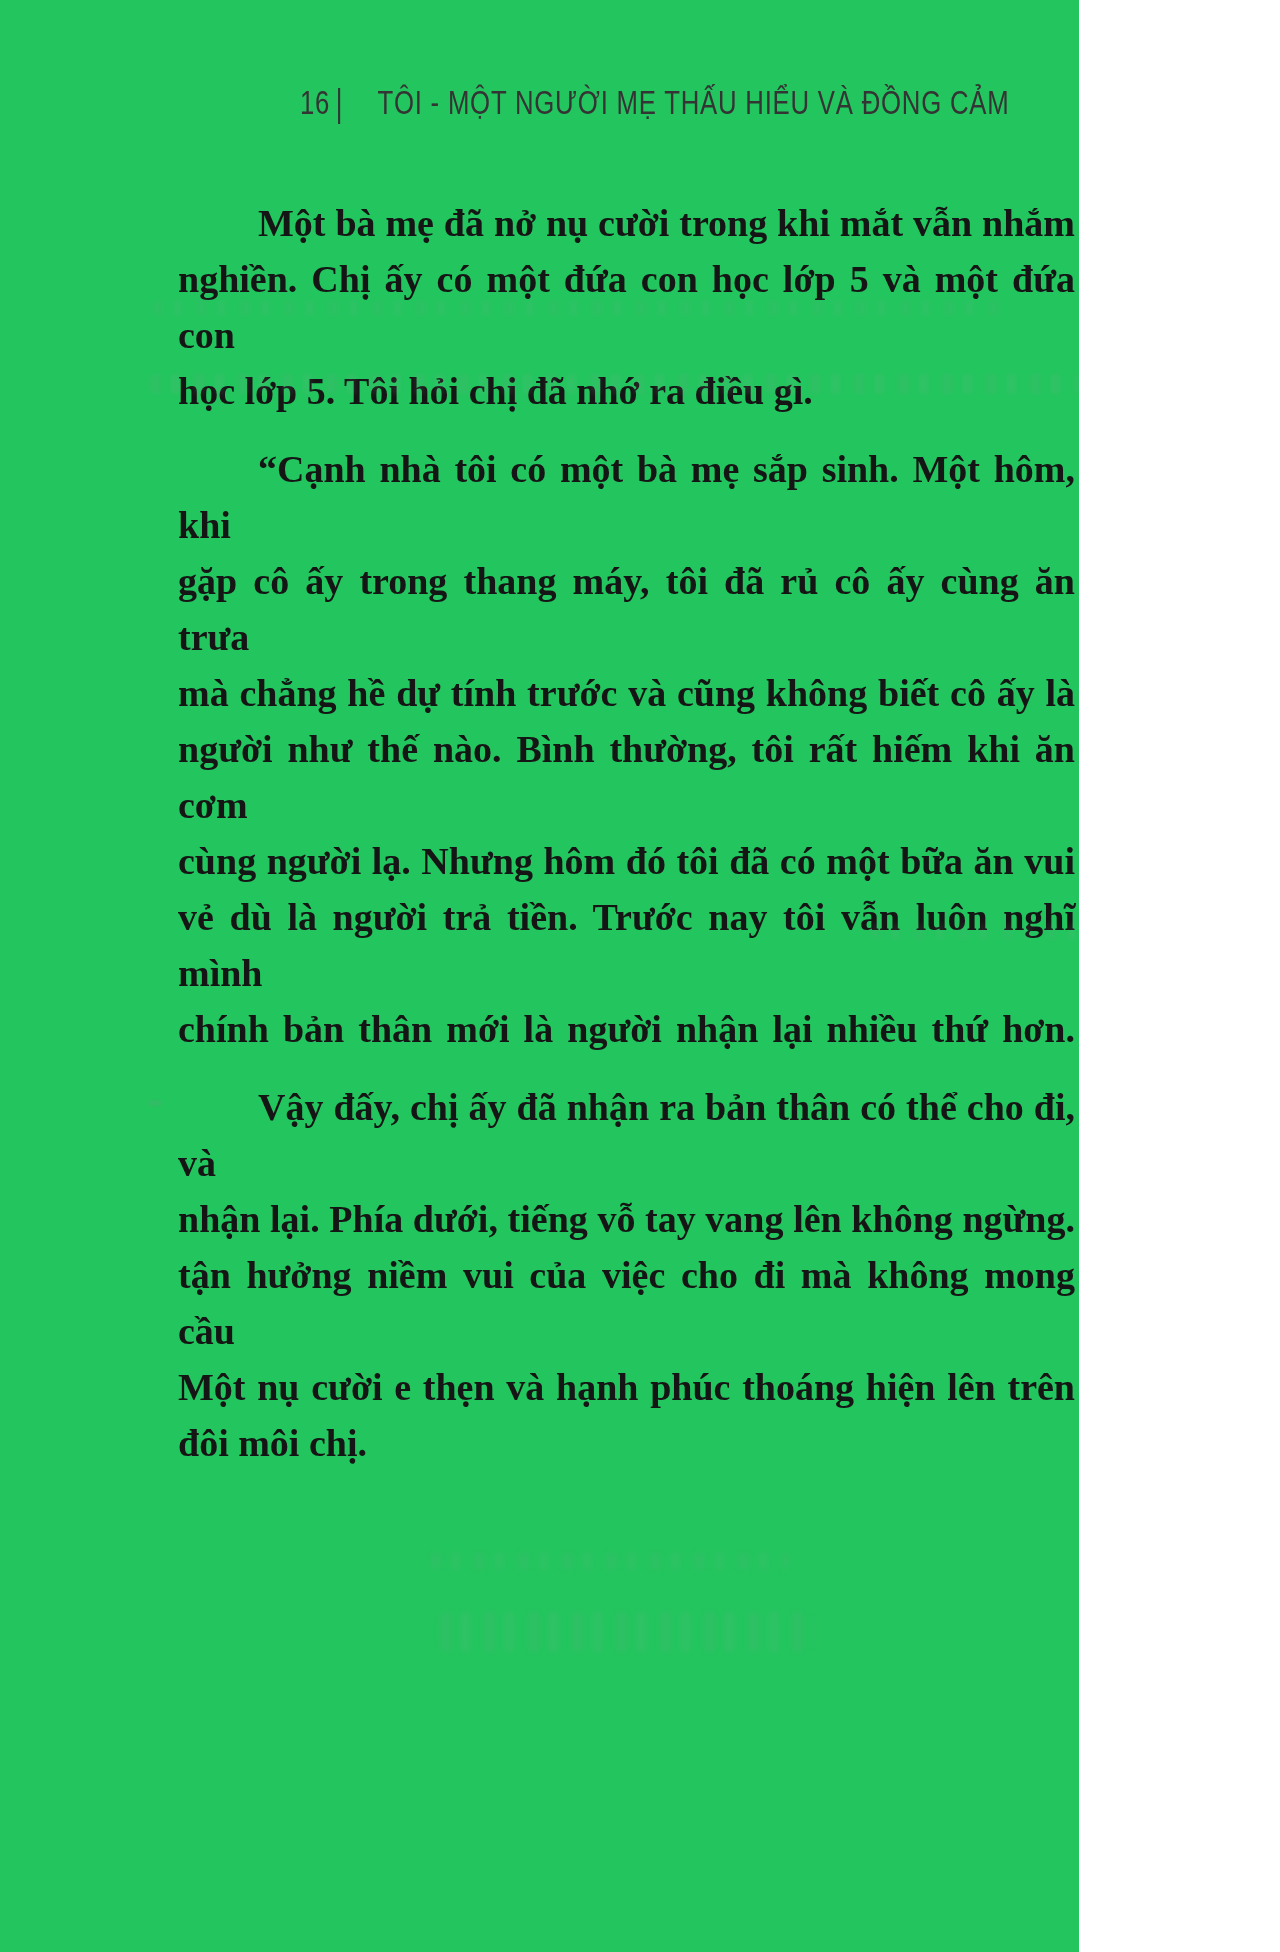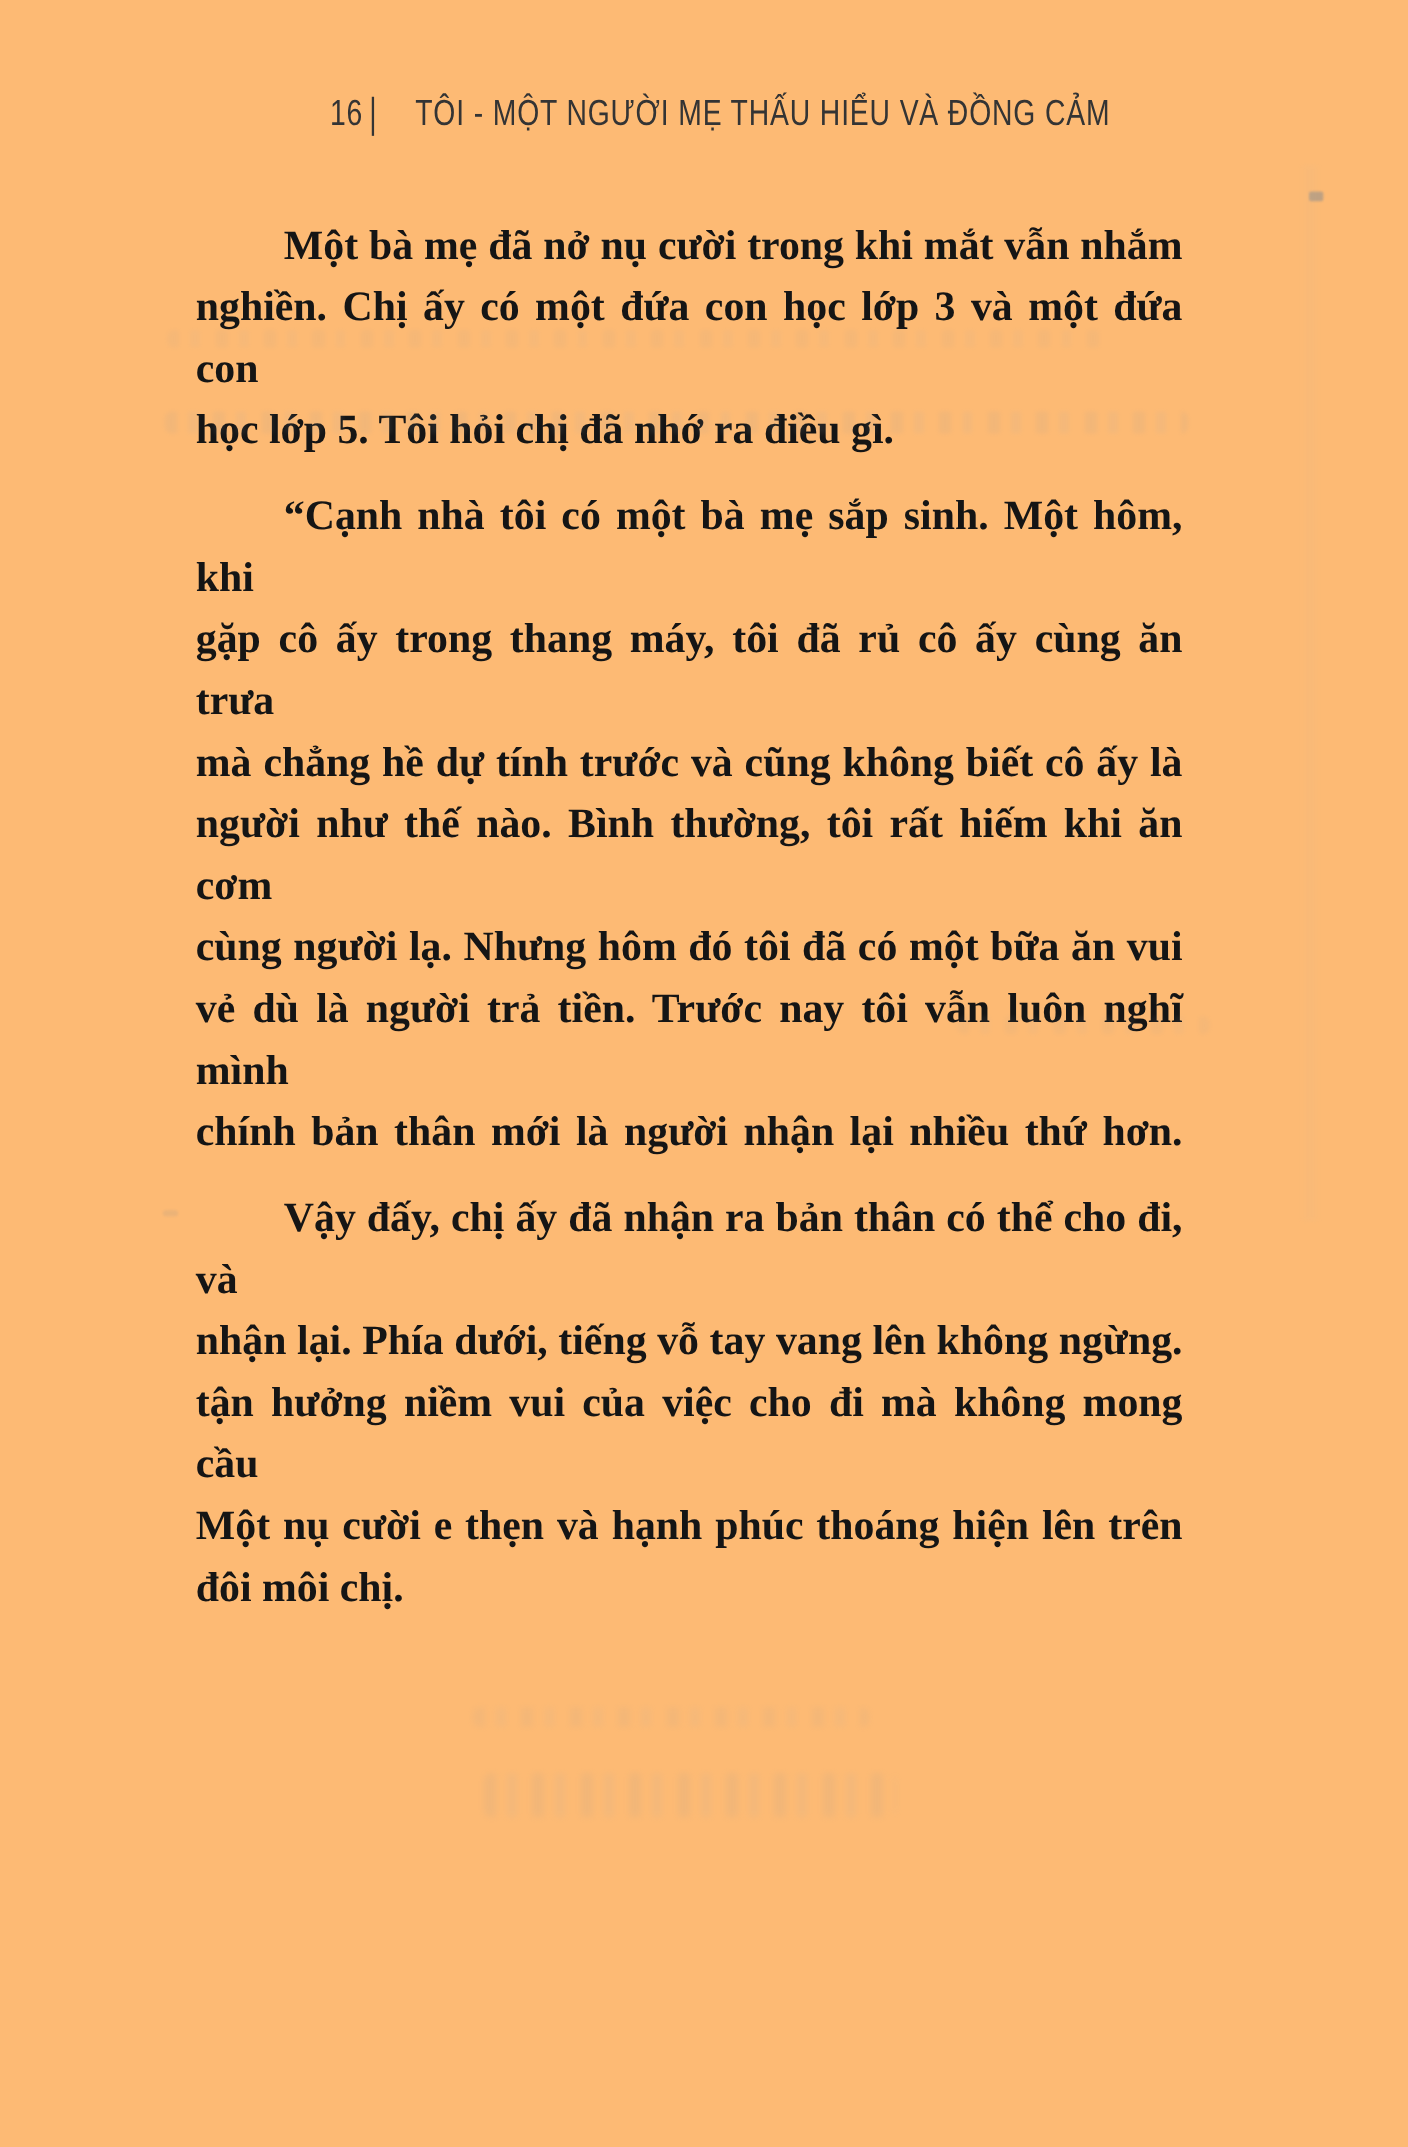--- a/index.html
+++ b/index.html
@@ -2,23 +2,23 @@
 <html lang="vi"><head>
 <meta charset="utf-8">
 <style>
   html, body {
     margin: 0;
     padding: 0;
     background: #ffffff;
   }
   .page {
     position: relative;
-    width: 1280px;
+    width: 1079px;
     height: 1952px;
-    background: #fdba74;
+    background: #22c55e;
     overflow: hidden;
     font-family: "Liberation Serif", serif;
   }
 
   
   .running-head {
     position: absolute;
     top: 84px;
     left: 300px;
     white-space: nowrap;
@@ -101,21 +101,21 @@
 
   <div class="running-head">
     <span class="pgnum">16</span>
     <span class="divider">|</span>
     <span class="title">TÔI - MỘT NGƯỜI MẸ THẤU HIỂU VÀ ĐỒNG CẢM</span>
   </div>
 
   <main class="body-text" id="body-text">
       <div class="para">
         <div class="line first">Một bà mẹ đã nở nụ cười trong khi mắt vẫn nhắm</div>
-        <div class="line">nghiền. Chị ấy có một đứa con học lớp 3 và một đứa con</div>
+        <div class="line">nghiền. Chị ấy có một đứa con học lớp 5 và một đứa con</div>
         <div class="line final">học lớp 5. Tôi hỏi chị đã nhớ ra điều gì.</div>
       </div>
       <div class="para">
         <div class="line first">“Cạnh nhà tôi có một bà mẹ sắp sinh. Một hôm, khi</div>
         <div class="line">gặp cô ấy trong thang máy, tôi đã rủ cô ấy cùng ăn trưa</div>
         <div class="line">mà chẳng hề dự tính trước và cũng không biết cô ấy là</div>
         <div class="line">người như thế nào. Bình thường, tôi rất hiếm khi ăn cơm</div>
         <div class="line">cùng người lạ. Nhưng hôm đó tôi đã có một bữa ăn vui</div>
         <div class="line">vẻ dù là người trả tiền. Trước nay tôi vẫn luôn nghĩ mình</div>
         <div class="line">chính bản thân mới là người nhận lại nhiều thứ hơn.</div>

